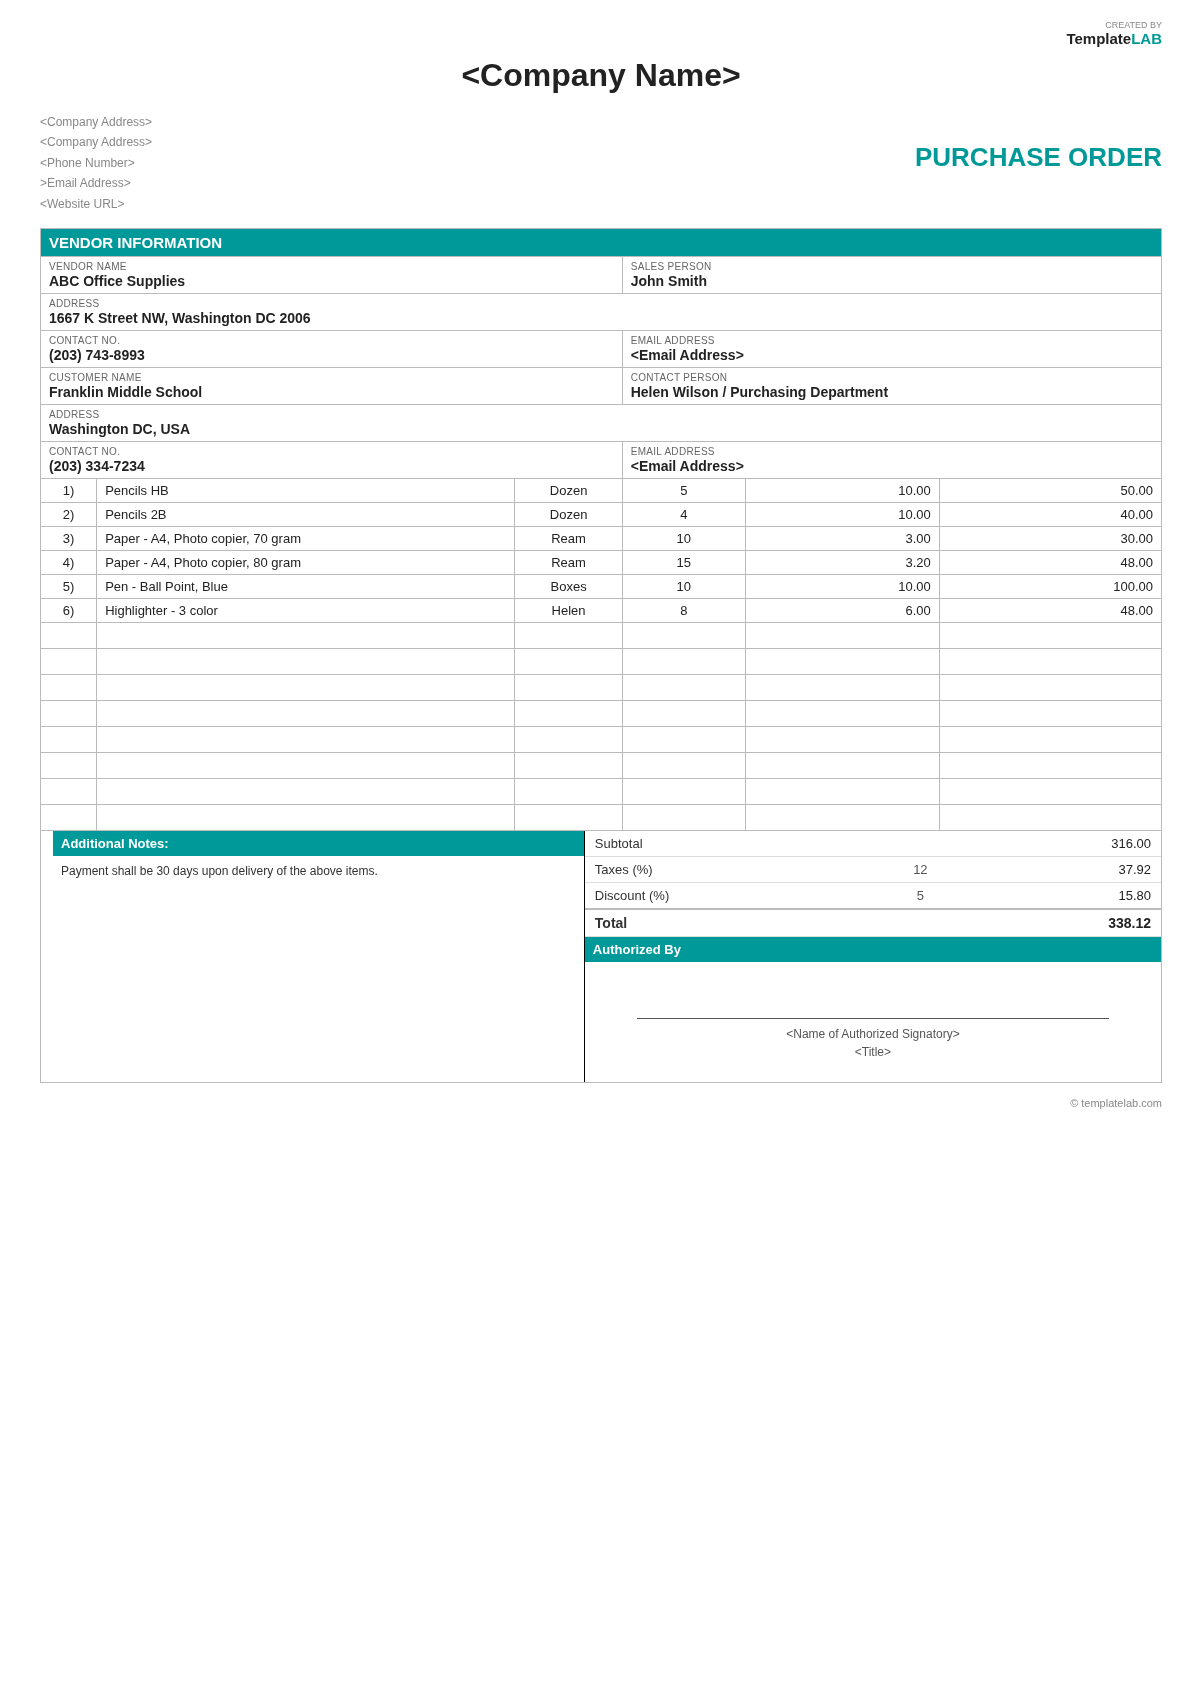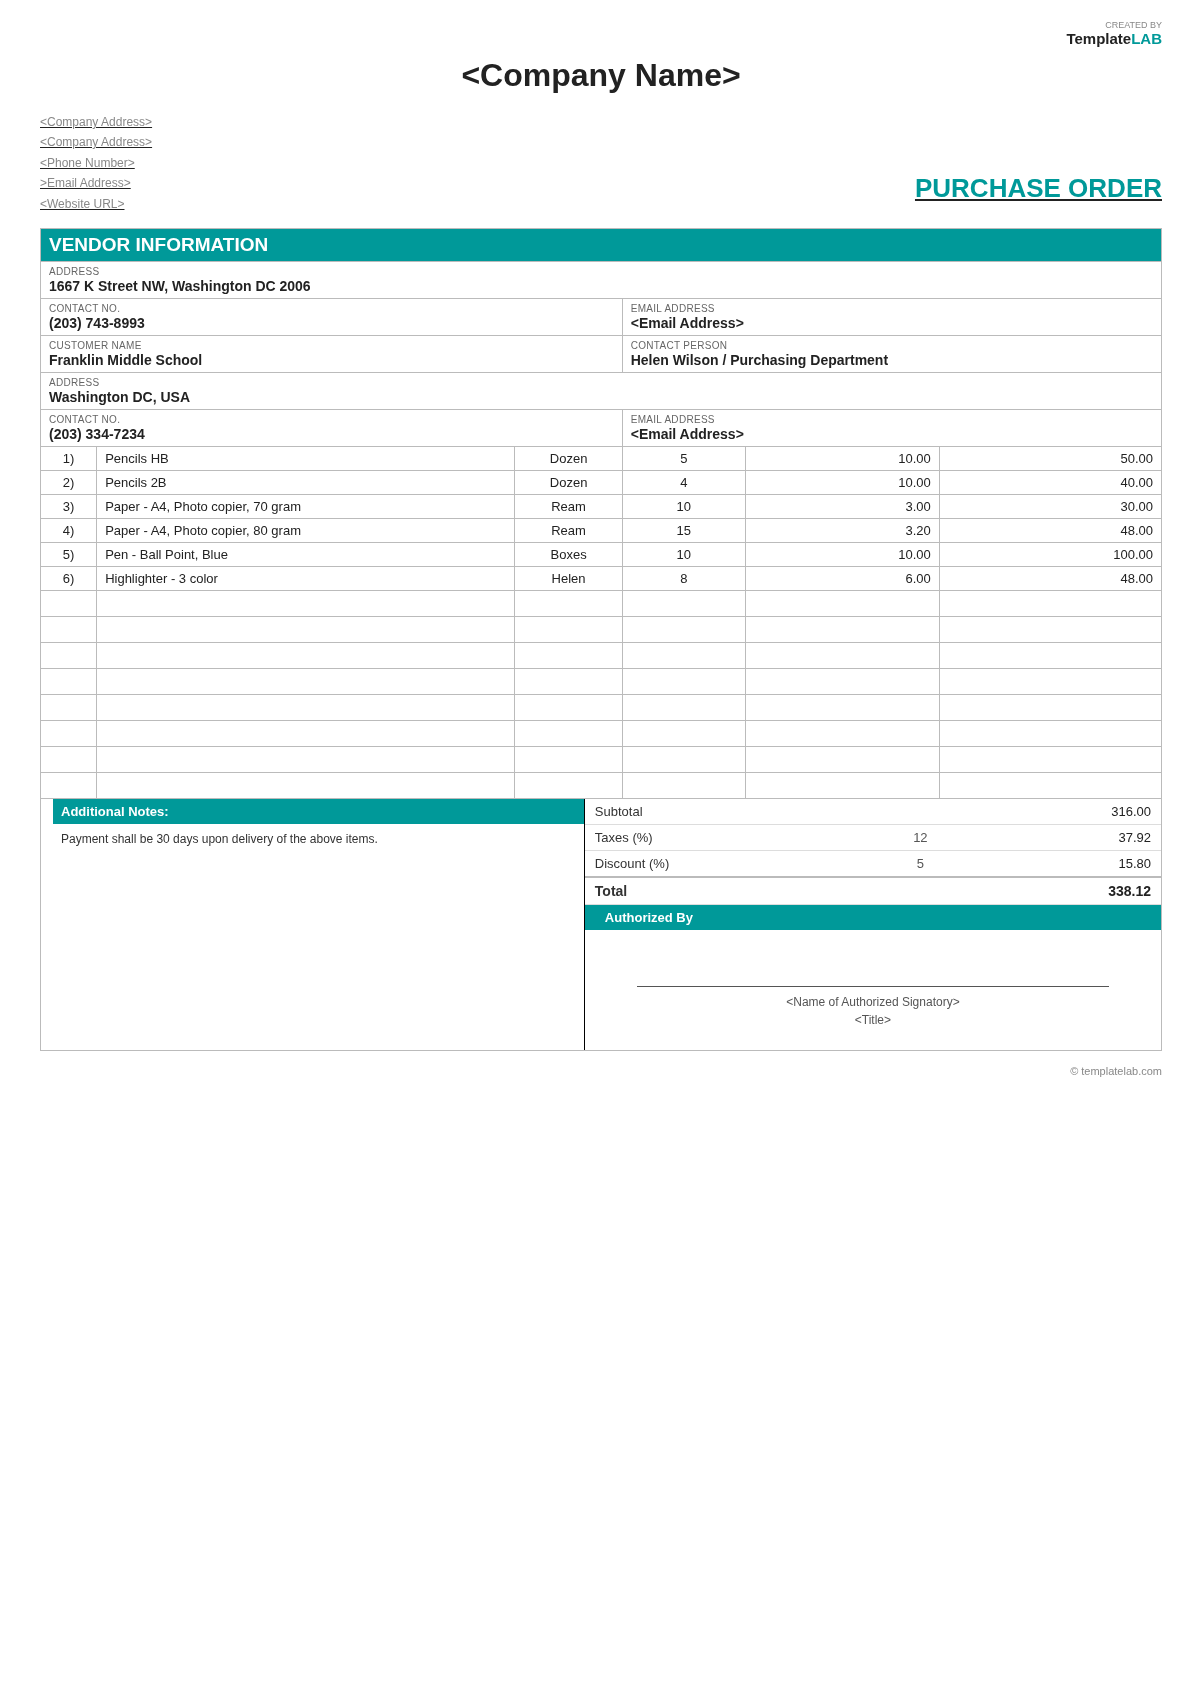--- a/index.html
+++ b/index.html
@@ -26,23 +26,22 @@
       text-align: center;
       font-size: 32px;
       font-weight: bold;
       color: #222;
       margin: 10px 0 18px 0;
     }
 
     .header-row {
       display: flex;
       justify-content: space-between;
-      align-items: flex-end;
+      align-items: center;
       margin-bottom: 14px;
-      text-decoration: underline;
     }
     .company-info {
       color: #888;
       font-size: 12px;
       line-height: 1.7;
     }
     .po-block {
       text-align: right;
     }
     .po-title {
@@ -67,21 +66,21 @@
     }
     .main-table td, .main-table th {
       border: 1px solid #bbb;
       padding: 4px 8px;
       vertical-align: top;
     }
     .section-header td {
       background: #009999;
       color: #fff;
       font-weight: bold;
-      font-size: 19px;
+      font-size: 15px;
       padding: 5px 8px;
     }
     .field-label {
       font-size: 10px;
       color: #666;
       font-weight: normal;
       text-transform: uppercase;
       letter-spacing: 0.3px;
     }
     .field-value {
@@ -143,21 +142,21 @@
       font-size: 13px;
     }
     .summary-label { color: #333; }
     .summary-value { text-align: right; font-weight: normal; }
     .summary-num { text-align: center; color: #555; }
     .summary-total-row td { font-weight: bold; font-size: 14px; border-top: 2px solid #bbb; }
     .authorized-header {
       background: #009999;
       color: #fff;
       font-weight: bold;
-      padding: 5px 20px;
+      padding: 5px 8px;
       font-size: 13px;
     }
     .authorized-body {
       padding: 16px 10px 8px 10px;
       min-height: 120px;
     }
     .sig-line {
       border-top: 1px solid #555;
       width: 85%;
       margin: 40px auto 6px auto;
@@ -200,20 +199,30 @@
   </div>
 </div>
 
 <table class="main-table">
 
   <tbody>
       <tr class="section-header">
     <td colspan="6">VENDOR INFORMATION</td>
   </tr>
   <tr>
+    <td colspan="3">
+      <div class="field-label">VENDOR NAME</div>
+      <div class="field-value">ABC Office Supplies</div>
+    </td>
+    <td colspan="3">
+      <div class="field-label">SALES PERSON</div>
+      <div class="field-value">John Smith</div>
+    </td>
+  </tr>
+  <tr>
     <td colspan="6">
       <div class="field-label">ADDRESS</div>
       <div class="field-value">1667 K Street NW, Washington DC   2006</div>
     </td>
   </tr>
   <tr>
     <td colspan="3">
       <div class="field-label">CONTACT NO.</div>
       <div class="field-value">(203) 743-8993</div>
     </td>

